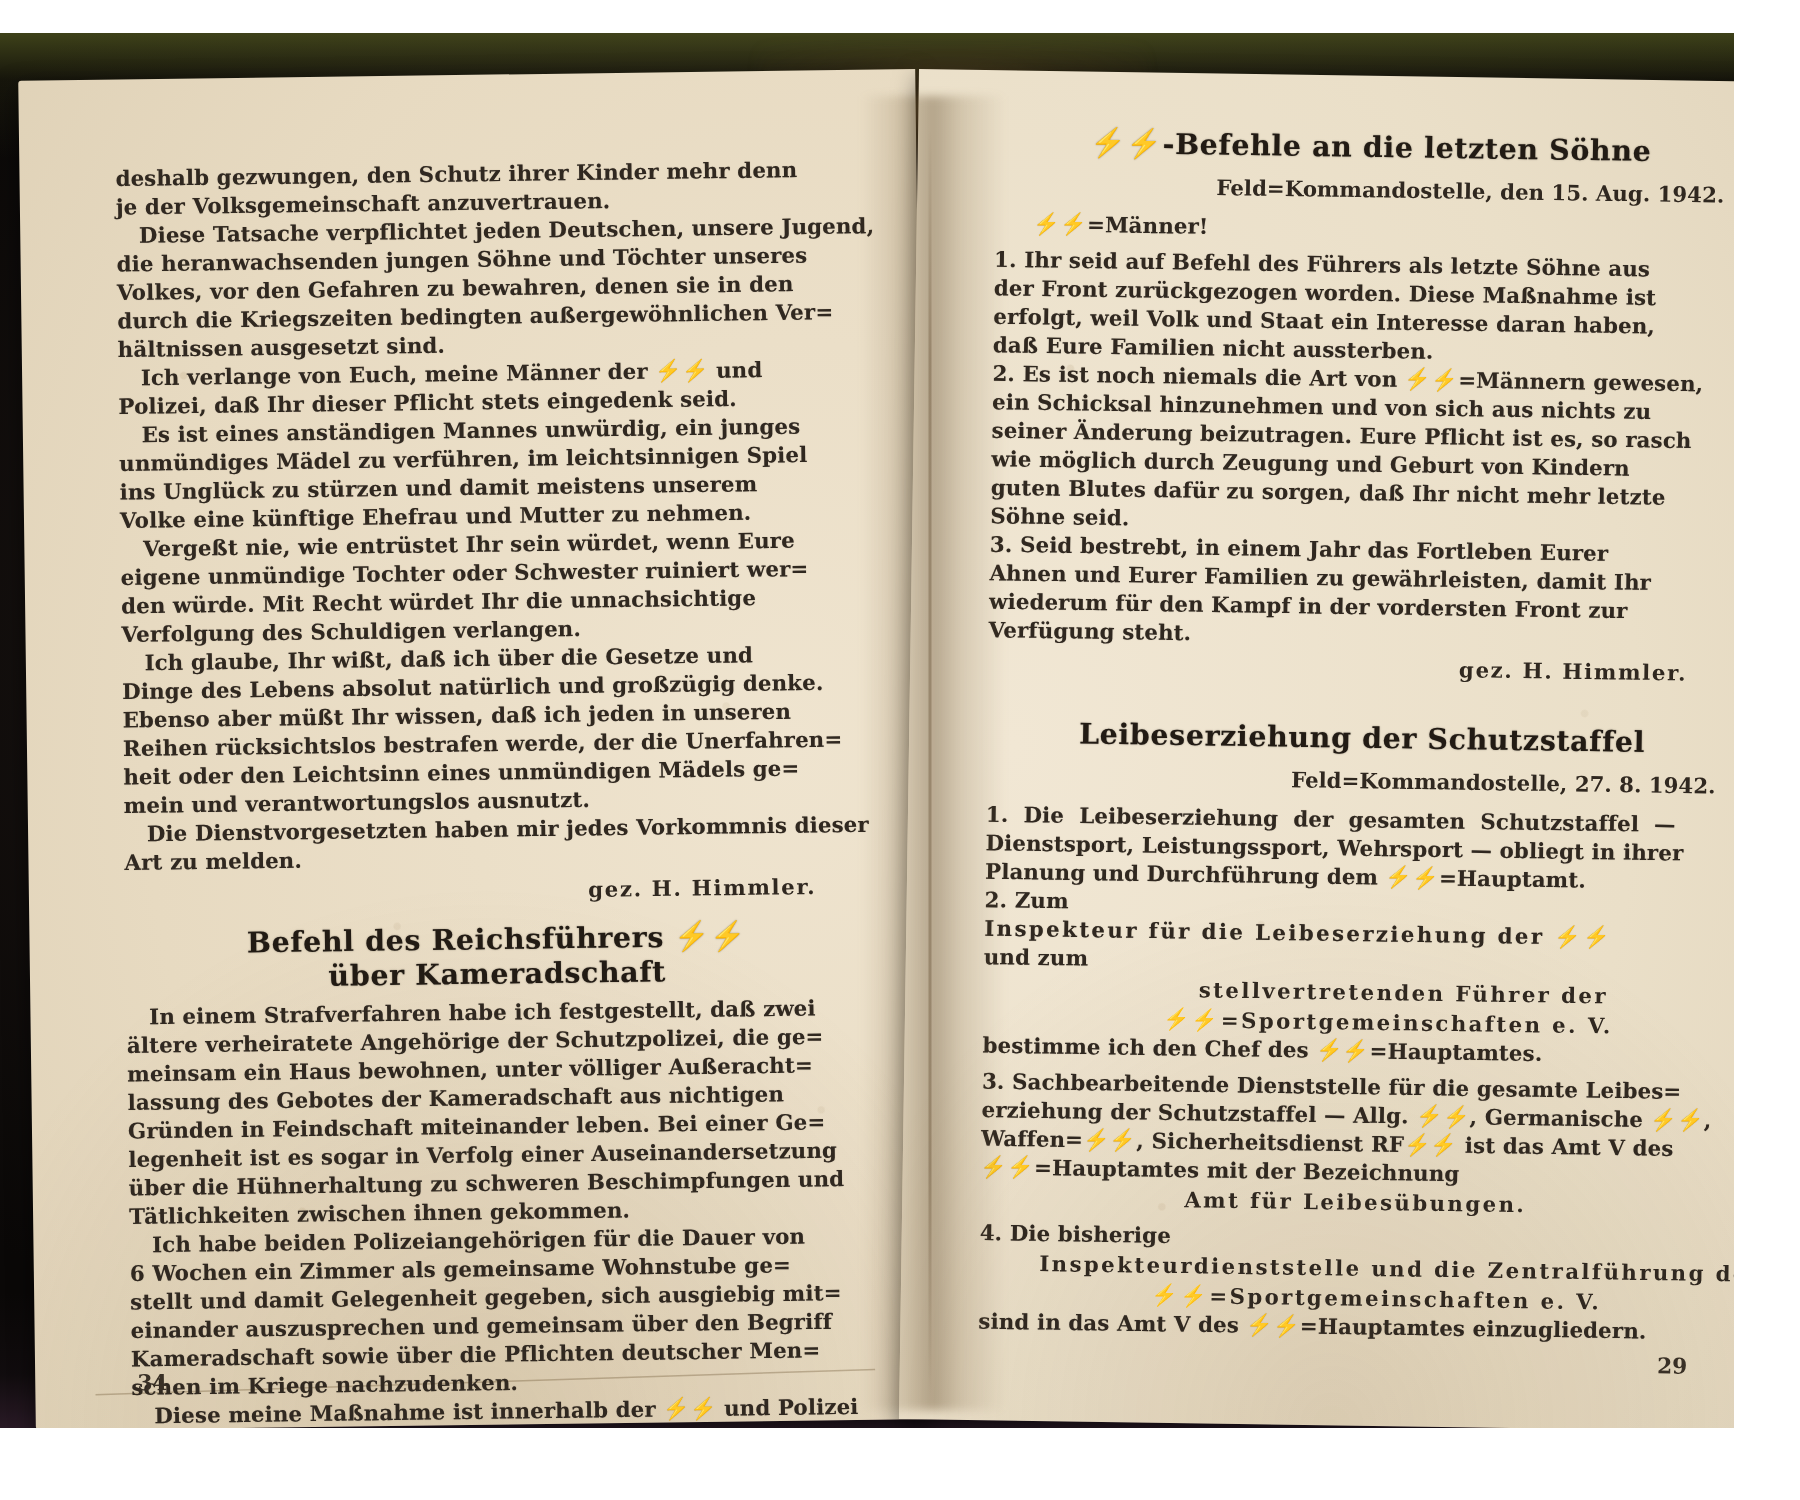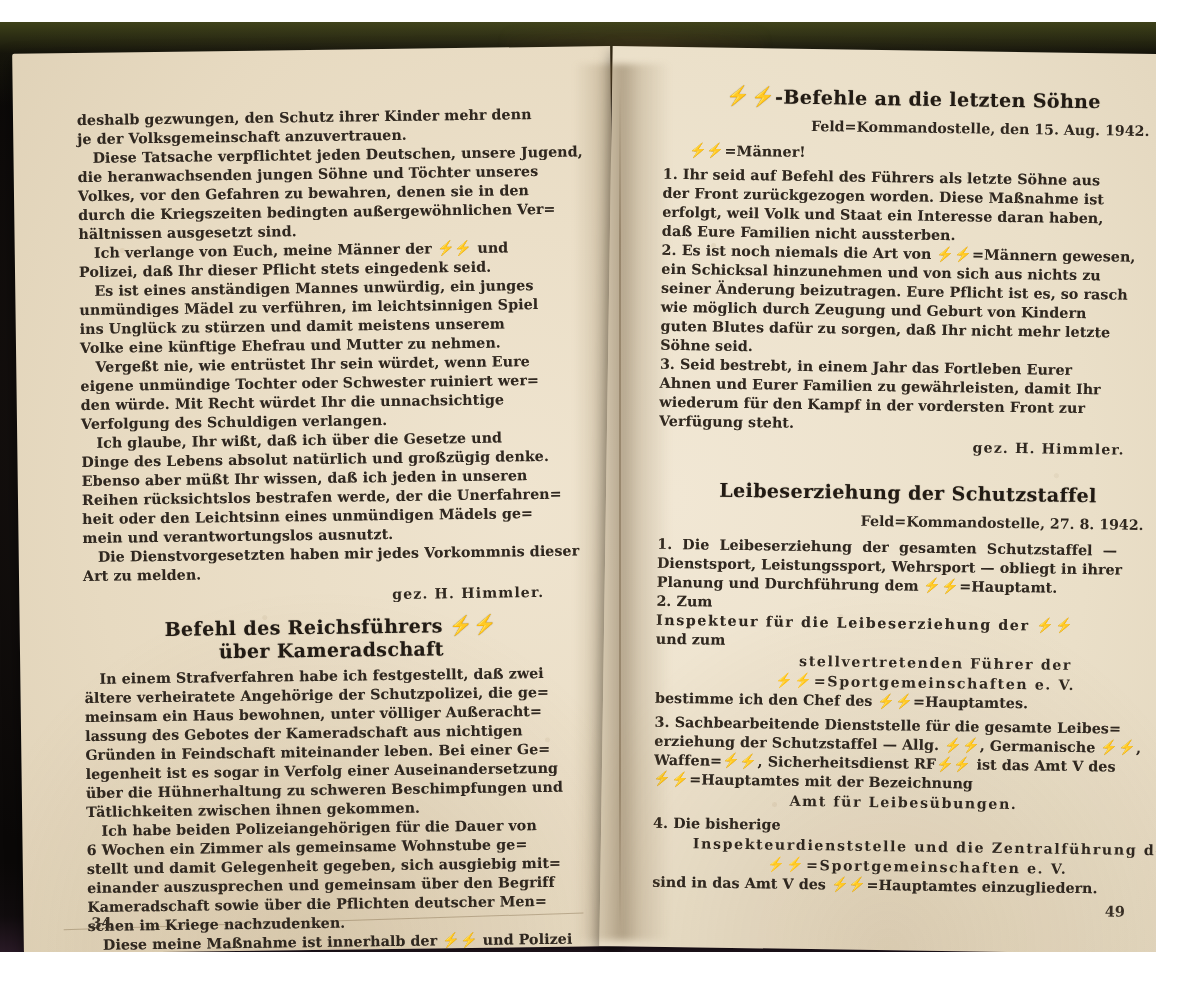--- a/index.html
+++ b/index.html
@@ -418,20 +418,20 @@
           <span class="ln">⚡⚡=Hauptamtes mit der Bezeichnung</span>
           <span class="centered">Amt für Leibesübungen.</span>
 
           <span class="gap-sm"></span>
           <span class="ln">4. Die bisherige</span>
           <span class="centered" style="padding-left:40px;">Inspekteurdienststelle und die Zentralführung der</span>
           <span class="centered" style="padding-left:30px;">⚡⚡=Sportgemeinschaften e. V.</span>
           <span class="ln">sind in das Amt V des ⚡⚡=Hauptamtes einzugliedern.</span>
         </div>
 
-        <div class="folio folio-right">49</div>
+        <div class="folio folio-right">29</div>
       </div>
 
       <div class="gutter"></div>
       <div class="gutter-line"></div>
     </div>
   </div>
 </div>
 
 </body></html>

